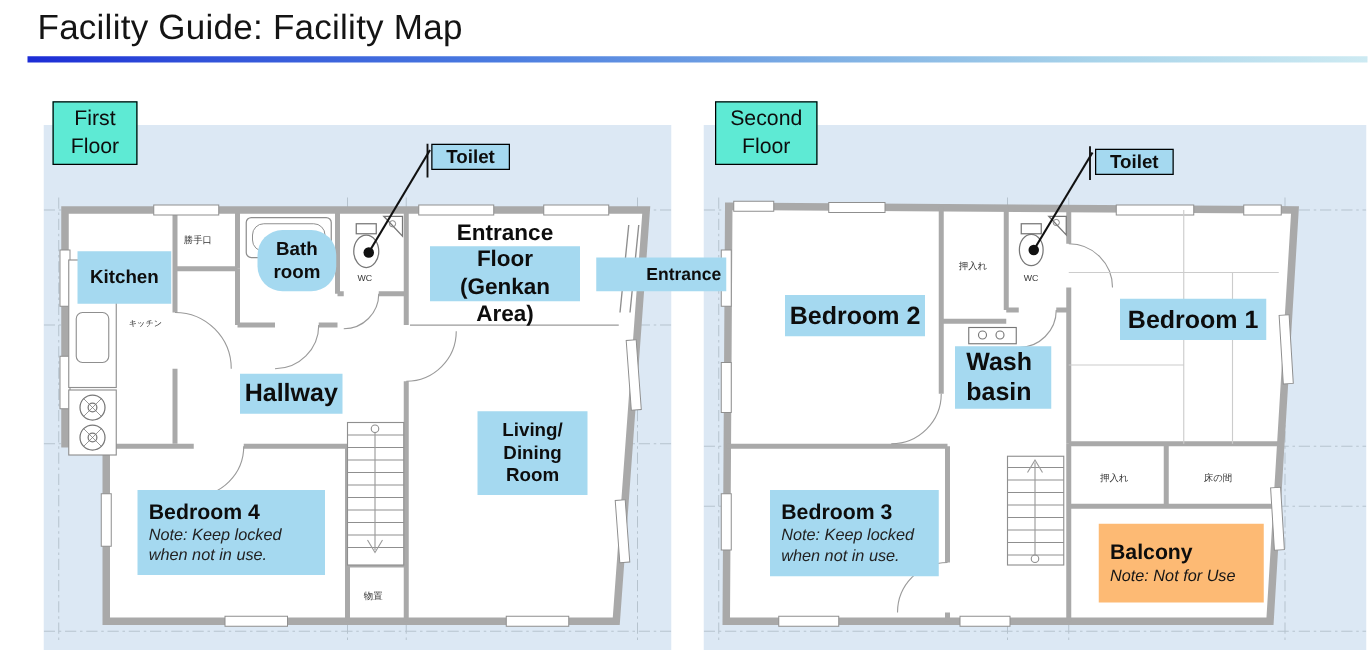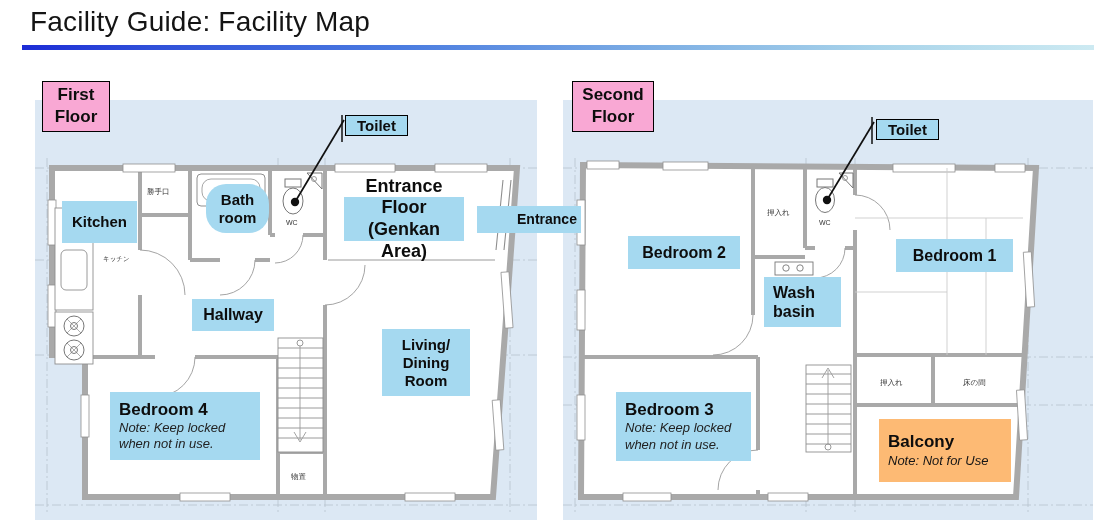--- a/index.html
+++ b/index.html
@@ -15,39 +15,39 @@
   }
   .rule {
     position:absolute; left:22px; top:45px; width:1072px; height:5px;
     background:linear-gradient(90deg,#1c2cd6 0%,#3050d9 12%,#4a7be0 35%,#7fb0e4 60%,#a9d4ea 80%,#cdeaf2 100%);
   }
   .panel { position:absolute; top:100px; width:502px; height:420px; background:#dce8f4; }
   .panel.right { width:530px; }
   svg.plan { position:absolute; z-index:1; display:block; }
   svg text { font-family:"Liberation Sans","DejaVu Sans",sans-serif; fill:#333; }
   .floorbox {
-    position:absolute; z-index:4; background:#f9a8d4; border:1.7px solid #000;
-    font-weight:700; font-size:17px; line-height:1.32; text-align:center;
+    position:absolute; z-index:4; background:#5eead4; border:1.7px solid #000;
+    font-weight:400; font-size:17px; line-height:1.32; text-align:center;
     padding:2px 7px; color:#0d0d0d;
   }
   .callout {
     position:absolute; z-index:4; background:#a5d9f0; border:1.6px solid #000;
     font-weight:700; font-size:15px; padding:1px 11px; color:#0d0d0d;
   }
   .roomlbl {
     position:absolute; z-index:3; background:#a5d9f0; color:#0d0d0d;
     font-weight:700; display:flex; flex-direction:column; justify-content:center;
     align-items:center; text-align:center; line-height:1.2;
   }
   .roomlbl.align-left { align-items:flex-start; text-align:left; padding-left:9px; }
   .roomlbl .note { font-weight:400; font-style:italic; font-size:13px; color:#222; line-height:1.25; }
   .roomlbl.balcony { background:#fdba74; }
   .roomlbl.balcony .note { color:#161616; }
   .fs13 { font-size:18px; } .fs14 { font-size:14px;padding-left:36px; } .fs15 { font-size:15px; }
-  .fs16 { font-size:16px; } .fs17 { font-size:17px; }
+  .fs16 { font-size:20px; } .fs17 { font-size:17px; }
 </style>
 </head>
 <body>
 
 <div class="title">Facility Guide: Facility Map</div>
 <div class="rule"></div>
 
 <div class="panel" style="left:35px;"></div>
 
 <svg class="plan" style="left:35px; top:100px;" width="502" height="420" viewBox="0 0 502 420">

